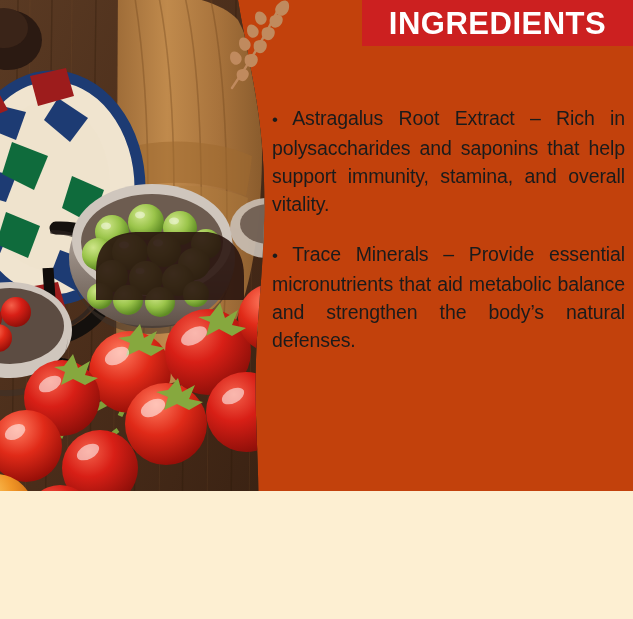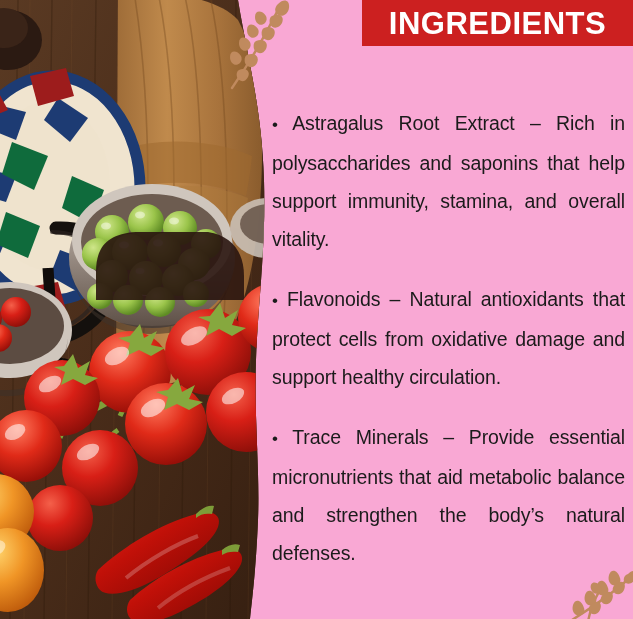--- a/index.html
+++ b/index.html
@@ -1,21 +1,21 @@
 <!DOCTYPE html>
 <html><head>
 <meta charset="utf-8">
 <style>
   html,body{margin:0;padding:0;}
   body{
     width:633px;height:619px;overflow:hidden;
     font-family:"Liberation Sans","DejaVu Sans",sans-serif;
     background:#FDEFD2;
   }
-  .canvas{position:relative;width:633px;height:619px;overflow:hidden;background:#f9a8d4;}
+  .canvas{position:relative;width:633px;height:491px;overflow:hidden;background:#c2410c;}
 
   
   .photo{
     position:absolute;left:0;top:0;width:300px;height:619px;
     overflow:hidden;
     
     -webkit-clip-path: path("M0,0 L238,0 C248,60 262,110 264,180 C266,250 258,300 256,360 C254,420 260,470 258,520 C256,570 252,600 250,619 L0,619 Z");
     clip-path: path("M0,0 L238,0 C248,60 262,110 264,180 C266,250 258,300 256,360 C254,420 260,470 258,520 C256,570 252,600 250,619 L0,619 Z");
     background:#4a2f1d;
   }
@@ -32,21 +32,21 @@
     line-height:1;white-space:nowrap;
   }
 
   
   .content{
     position:absolute;left:272px;top:104px;width:353px;
   }
   .para{
     color:#1b1b1b;
     font-size:19.5px;
-    line-height:38px;
+    line-height:28px;
     text-align:justify;
     text-justify:inter-word;
     margin:0 0 22px 0;
     letter-spacing:-0.1px;
   }
   .para:last-child{margin-bottom:12px;}
   .para .bullet{font-size:17px;}
 
   
   .sprig{position:absolute;}
@@ -306,24 +306,20 @@
     <span class="banner-title">INGREDIENTS</span>
   </div>
 
   <div class="content">
     <p class="para">
       <span class="bullet">•</span>
       <span>Astragalus Root Extract – Rich in polysaccharides and saponins that help support immunity, stamina, and overall vitality.</span>
     </p>
     <p class="para">
       <span class="bullet">•</span>
-      <span>Flavonoids – Natural antioxidants that protect cells from oxidative damage and support healthy circulation.</span>
-    </p>
-    <p class="para">
-      <span class="bullet">•</span>
       <span>Trace Minerals – Provide essential micronutrients that aid metabolic balance and strengthen the body’s natural defenses.</span>
     </p>
   </div>
 
   <div class="sprig sprig-br">
     <svg viewBox="0 0 70 58" xmlns="http://www.w3.org/2000/svg" aria-hidden="true">
       <g stroke="#C08A5E" stroke-width="2.4" fill="none" stroke-linecap="round">
         <path d="M6,54 C22,44 44,30 66,10"></path>
         <path d="M22,56 C24,44 28,32 36,22"></path>
       </g>

